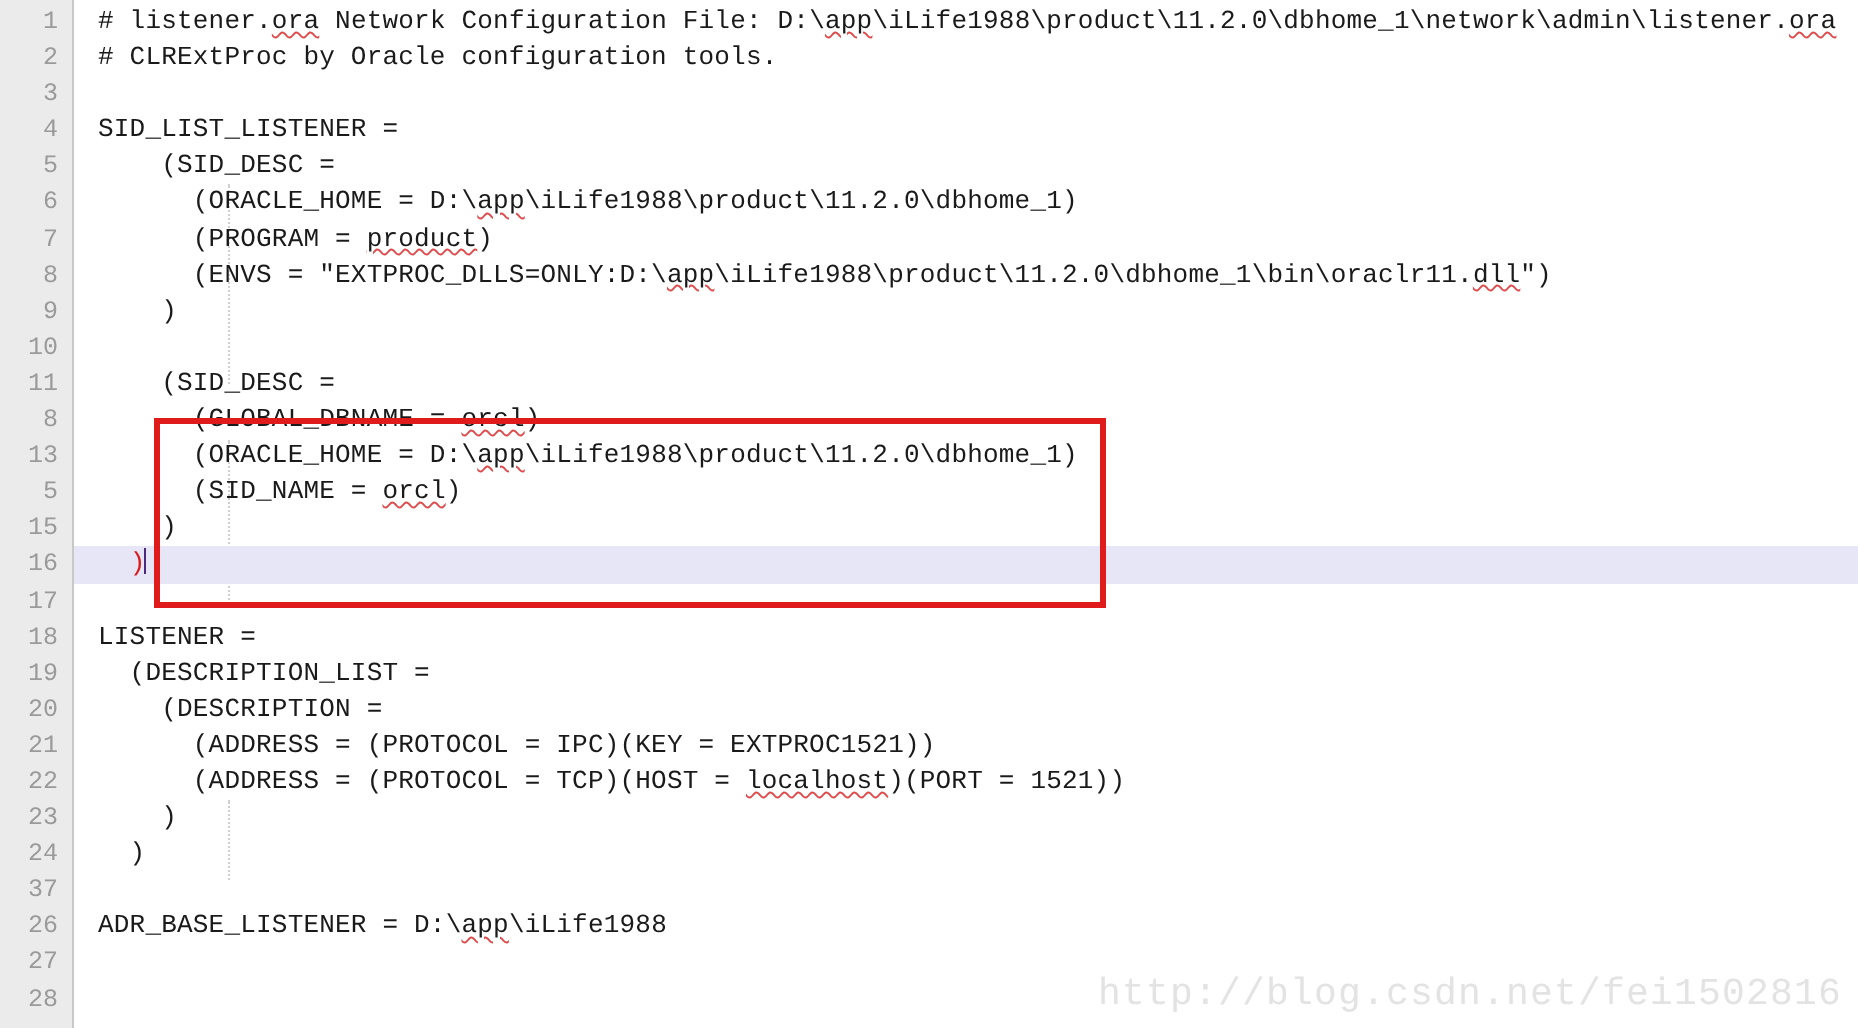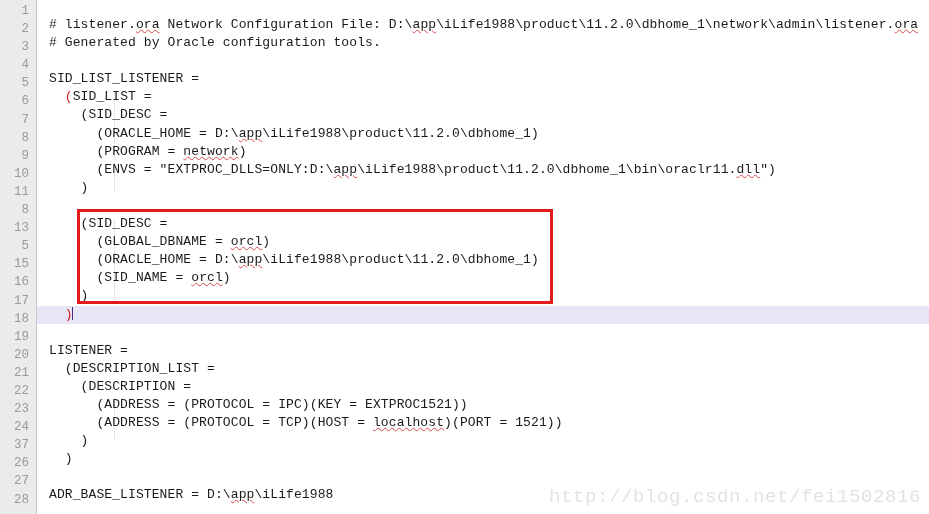--- a/index.html
+++ b/index.html
@@ -32,21 +32,21 @@
     color:#9a9a9a;
     font-size:12.5px;
     font-family:"Liberation Mono","DejaVu Sans Mono",monospace;
     box-sizing:border-box;
     white-space:nowrap;
   }
   
   #codewrap{
     flex:1 1 auto;
     position:relative;
-    padding-top:16px;
+    padding-top:2px;
     overflow:hidden;
   }
   .cline{
     height:18.1px;line-height:18.1px;
     font-size:13px;
     color:#1a1a1a;
     white-space:pre;
     padding-left:12px;
     position:relative;
     box-sizing:border-box;
@@ -139,27 +139,26 @@
       <div class="gline">27</div>
       <div class="gline">28</div>
     </div>
 
   <div id="codewrap">
 
     <div class="guide" style="left:77px;top:92px;height:100px;"></div>
     <div class="guide" style="left:77px;top:220px;height:82px;"></div>
     <div class="guide" style="left:77px;top:400px;height:40px;"></div>
   <div class="cline"># listener.<span class="sp">ora</span> Network Configuration File: D:\<span class="sp">app</span>\iLife1988\product\11.2.0\dbhome_1\network\admin\listener.<span class="sp">ora</span></div>
-      <div class="cline"># Generated by Oracle configuration tools.</div>
+      <div class="cline"># CLRExtProc by Oracle configuration tools.</div>
       <div class="cline"></div>
       <div class="cline">SID_LIST_LISTENER =</div>
-      <div class="cline">  <span class="red">(</span>SID_LIST =</div>
       <div class="cline">    (SID_DESC =</div>
       <div class="cline">      (ORACLE_HOME = D:\<span class="sp">app</span>\iLife1988\product\11.2.0\dbhome_1)</div>
-      <div class="cline">      (PROGRAM = <span class="sp">network</span>)</div>
+      <div class="cline">      (PROGRAM = <span class="sp">product</span>)</div>
       <div class="cline">      (ENVS = "EXTPROC_DLLS=ONLY:D:\<span class="sp">app</span>\iLife1988\product\11.2.0\dbhome_1\bin\oraclr11.<span class="sp">dll</span>")</div>
       <div class="cline">    )</div>
       <div class="cline"></div>
       <div class="cline">    (SID_DESC =</div>
       <div class="cline">      (GLOBAL_DBNAME = <span class="sp">orcl</span>)</div>
       <div class="cline">      (ORACLE_HOME = D:\<span class="sp">app</span>\iLife1988\product\11.2.0\dbhome_1)</div>
       <div class="cline">      (SID_NAME = <span class="sp">orcl</span>)</div>
       <div class="cline">    )</div>
       <div class="cline hl">  <span class="red">)</span><span class="caret"></span></div>
       <div class="cline"></div>

